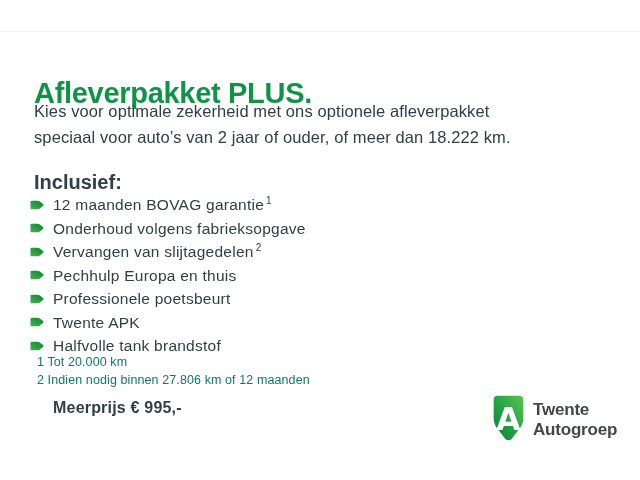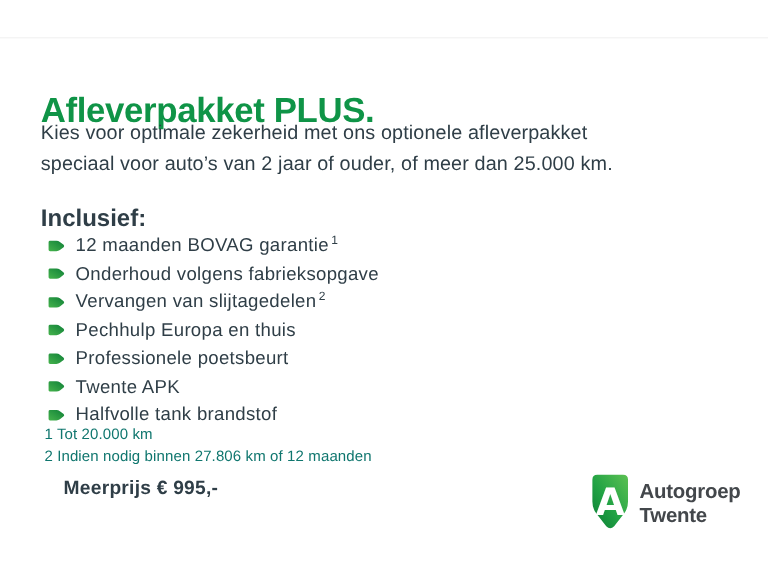--- a/index.html
+++ b/index.html
@@ -13,21 +13,21 @@
     position:absolute;left:34px;top:58px;
     font-size:29px;font-weight:700;letter-spacing:-0.3px;
     color:var(--green,#0f9447);white-space:nowrap;
   }
   .intro{position:absolute;left:34px;top:99px;color:var(--ink,#2f3e47);}
   .intro .line{font-size:16.5px;line-height:25.5px;letter-spacing:0.1px;white-space:nowrap;}
   .inclusief{
     position:absolute;left:34px;top:171px;
     font-size:20px;font-weight:700;color:var(--ink,#2f3e47);
   }
-  .list{position:absolute;left:40px;top:193px;}
+  .list{position:absolute;left:30px;top:193px;}
   .item{display:flex;align-items:center;height:23.5px;}
   .bullet{width:14px;height:10px;margin-right:9px;flex:0 0 auto;}
   .item-label{
     font-size:15.5px;color:var(--ink,#2f3e47);letter-spacing:0.25px;white-space:nowrap;
   }
   .item-label sup{font-size:10px;margin-left:2px;}
   .footnotes{position:absolute;left:37px;top:354px;color:#0f766e;}
   .footnotes .fn{font-size:12.5px;line-height:17.5px;letter-spacing:0.1px;white-space:nowrap;}
   .price{
     position:absolute;left:53px;top:399px;
@@ -62,21 +62,21 @@
 </svg>
 
 <div class="page">
 
   <div class="top-divider"></div>
 
   <h1 class="title">Afleverpakket PLUS.</h1>
 
   <div class="intro">
     <div class="line">Kies voor optimale zekerheid met ons optionele afleverpakket</div>
-    <div class="line">speciaal voor auto’s van 2 jaar of ouder, of meer dan 25.000 km.</div>
+    <div class="line">speciaal voor auto’s van 2 jaar of ouder, of meer dan 18.222 km.</div>
   </div>
 
   <div class="inclusief">Inclusief:</div>
 
   <div class="list">
     <div class="item">
       <svg class="bullet" viewBox="0 0 58 40">
           <use href="#shieldShape" transform="translate(0 40) rotate(-90)" fill="url(#gradBullet)"></use>
         </svg>
       <span class="item-label"><span>12 maanden BOVAG garantie</span><sup>1</sup></span>
@@ -125,18 +125,18 @@
   </div>
 
   <div class="price">Meerprijs € 995,-</div>
 
   <div class="logo">
     <svg class="logo-shield" viewBox="0 0 40 58">
       <use href="#shieldShape" fill="url(#gradShield)"></use>
       <text x="20" y="43" text-anchor="middle" font-size="38" font-weight="bold" font-family="&quot;DejaVu Sans&quot;,&quot;Liberation Sans&quot;,sans-serif" fill="#ffffff">A</text>
     </svg>
     <div class="logo-text">
+      <div>Twente</div>
       <div>Autogroep</div>
-      <div>Twente</div>
     </div>
   </div>
 
 </div>
 
 </body></html>

